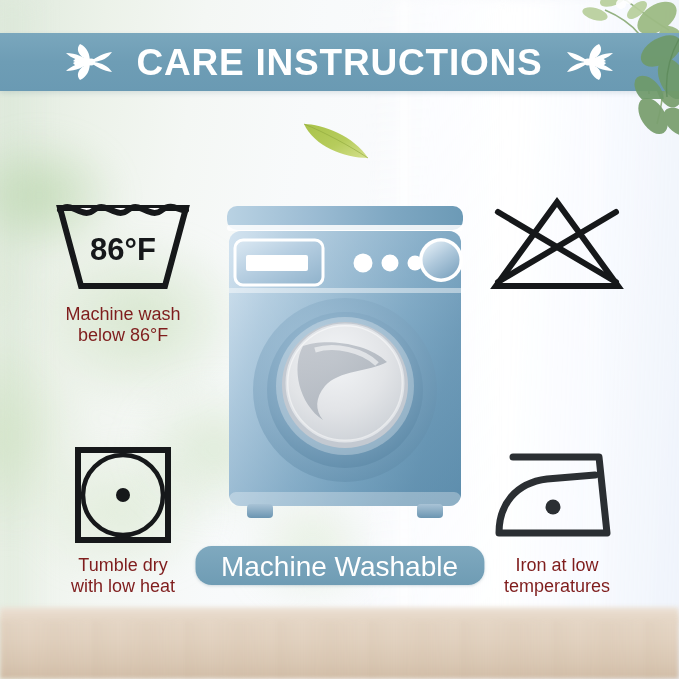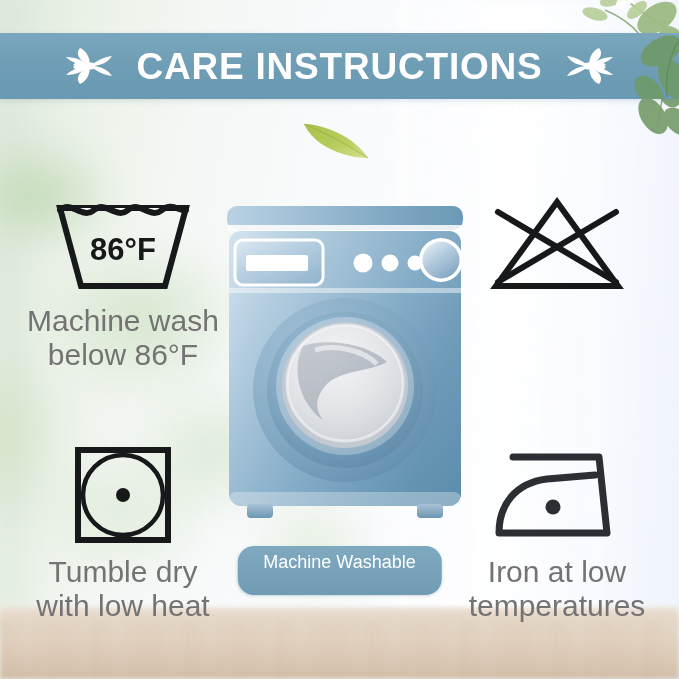--- a/index.html
+++ b/index.html
@@ -125,21 +125,21 @@
 
   
   .plant { position: absolute; right: -6px; top: -10px; width: 120px; height: 150px; }
   .plant svg { display: block; }
   .leaf-float { position: absolute; left: 296px; top: 116px; width: 78px; height: 46px; }
 
   
   .banner {
     position: absolute;
     left: 0; right: 0; top: 33px;
-    height: 66px;
+    height: 58px;
     background: linear-gradient(180deg, #7aa7bd 0%, #6e9db5 50%, #6a9ab3 100%);
     display: flex;
     align-items: center;
     justify-content: center;
     gap: 18px;
     box-shadow: 0 2px 5px rgba(90,120,140,0.18);
   }
   .banner-title {
     color: #ffffff;
     font-size: 37px;
@@ -167,40 +167,40 @@
   }
   .care-item.tl { left: 18px;  top: 192px; }
   .care-item.tr { left: 452px; top: 192px; }
   .care-item.bl { left: 18px;  top: 443px; }
   .care-item.br { left: 452px; top: 443px; }
 
   .care-icon { height: 104px; display: flex; align-items: center; justify-content: center; }
   .care-caption {
     margin-top: 8px;
     text-align: center;
-    color: #737373;
-    font-size: 30px;
+    color: #7f1d1d;
+    font-size: 18px;
     line-height: 1.14;
     white-space: pre-line;
   }
 
   
   .machine { position: absolute; left: 219px; top: 204px; width: 252px; height: 333px; }
 
   
   .badge {
     position: absolute;
     left: 50%;
     transform: translateX(-50%);
     top: 546px;
-    padding: 7px 26px 24px;
+    padding: 7px 26px 4px;
     border-radius: 16px;
     background: linear-gradient(180deg, #7fa9bf 0%, #6f9cb4 100%);
     color: #ffffff;
-    font-size: 18px;
+    font-size: 28px;
     line-height: 1;
     white-space: nowrap;
     box-shadow: 0 1px 3px rgba(80,115,135,0.25);
   }
 </style>
 </head>
 <body>
 
 <div class="stage">
 

